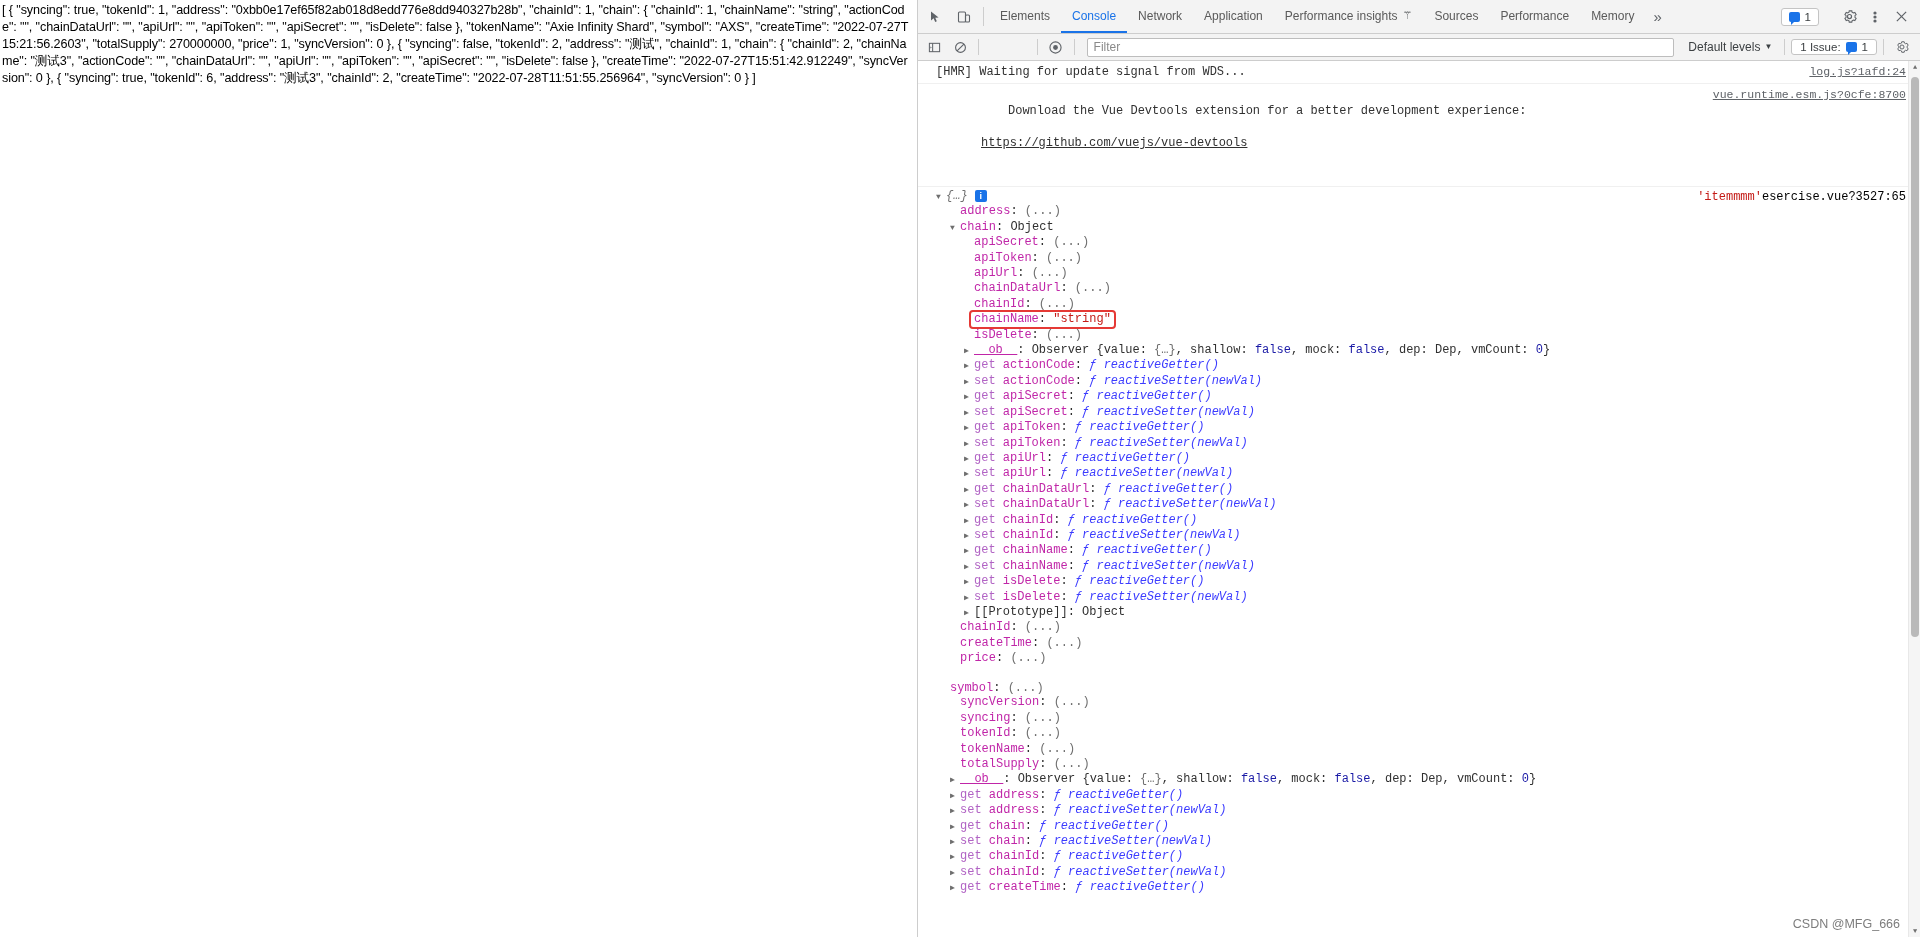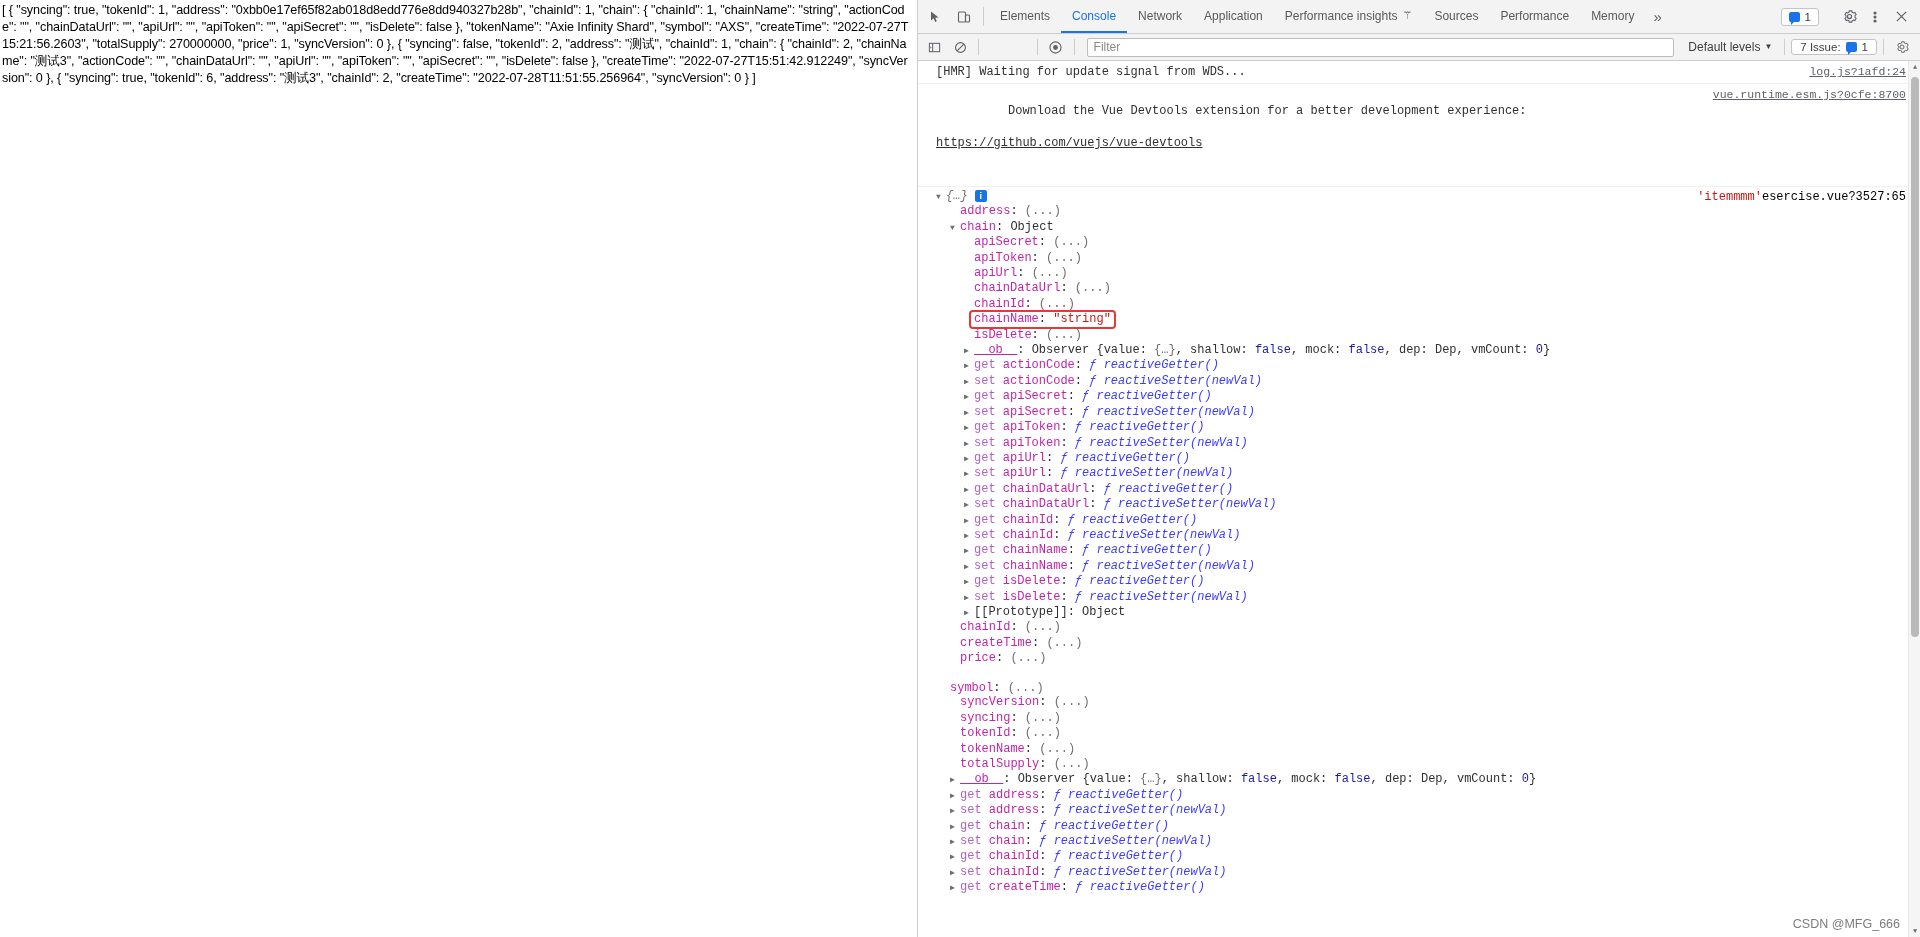--- a/index.html
+++ b/index.html
@@ -181,21 +181,21 @@
   .con-row .txt { white-space: pre-wrap; }
   .con-row .link {
     color: #5f6368;
     text-decoration: underline;
     font-size: 11.5px;
     white-space: nowrap;
     margin-left: 18px;
     cursor: pointer;
   }
   .con-link-inline {
-    color: #303030; text-decoration: underline; display:block; cursor:pointer;
+    color: #303030; text-decoration: underline; display:block; cursor:pointer;margin-left:45px;
   }
 
   
   .objrow {
     display:flex; align-items:flex-start;
     justify-content: space-between;
     padding: 1px 14px 1px 0;
     line-height: 14.4px;
   }
   .tree {
@@ -377,21 +377,21 @@
         </svg>
       </div>
       <div class="fb-sep"></div>
       <input class="filter-input" type="text" placeholder="Filter" value="" style="">
       <div class="levels">
         <span>Default levels</span>
         <span class="caret">▼</span>
       </div>
       <div class="fb-sep"></div>
       <div class="issue-pill2">
-        <span>7 Issue:</span>
+        <span>1 Issue:</span>
         <span class="msg-glyph"></span>
         <span>1</span>
       </div>
       <div class="fb-sep"></div>
       <div class="fb-btn" title="Console settings">
         <svg width="14" height="14" viewBox="0 0 16 16" fill="none" stroke="#5f6368" stroke-width="1.1">
           <circle cx="8" cy="8" r="2.3"></circle>
           <path d="M13.9 8c0-.3 0-.6-.1-.9l1.3-1-1.4-2.4-1.5.6c-.4-.3-.9-.6-1.4-.8L10.5 2h-2.8l-.3 1.5c-.5.2-1 .5-1.4.8l-1.5-.6L3.1 6.1l1.3 1c0 .3-.1.6-.1.9s0 .6.1.9l-1.3 1 1.4 2.4 1.5-.6c.4.3.9.6 1.4.8l.3 1.5h2.8l.3-1.5c.5-.2 1-.5 1.4-.8l1.5.6 1.4-2.4-1.3-1c.1-.3.1-.6.1-.9z"></path>
         </svg>
       </div>

